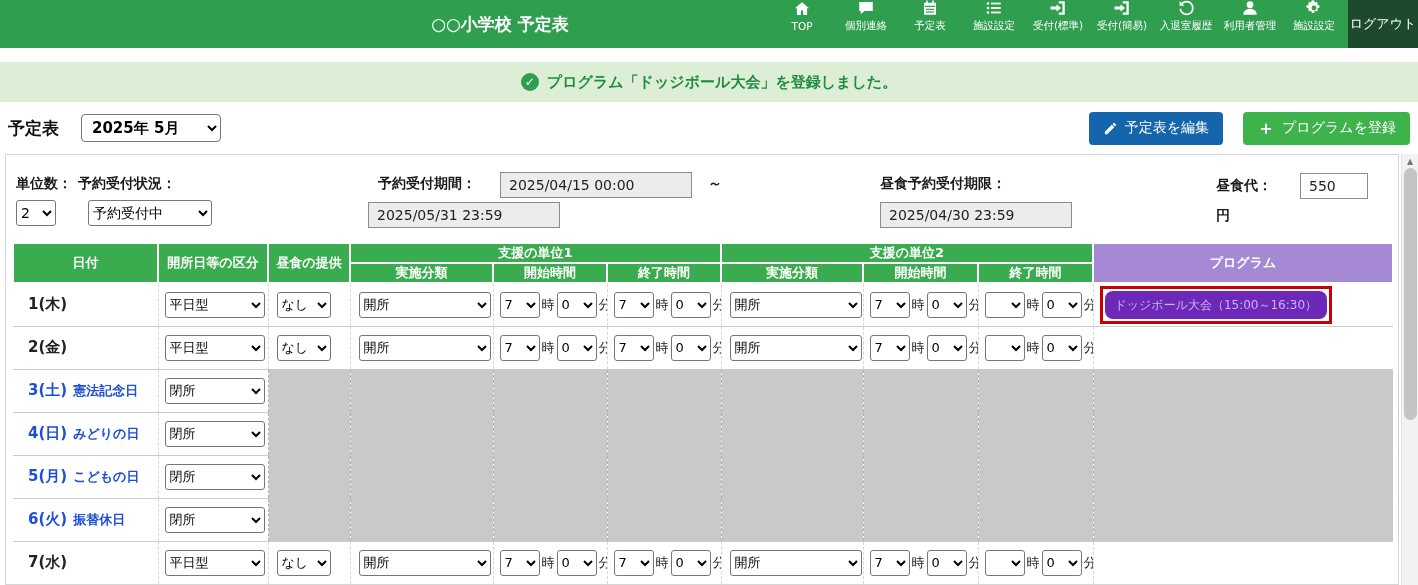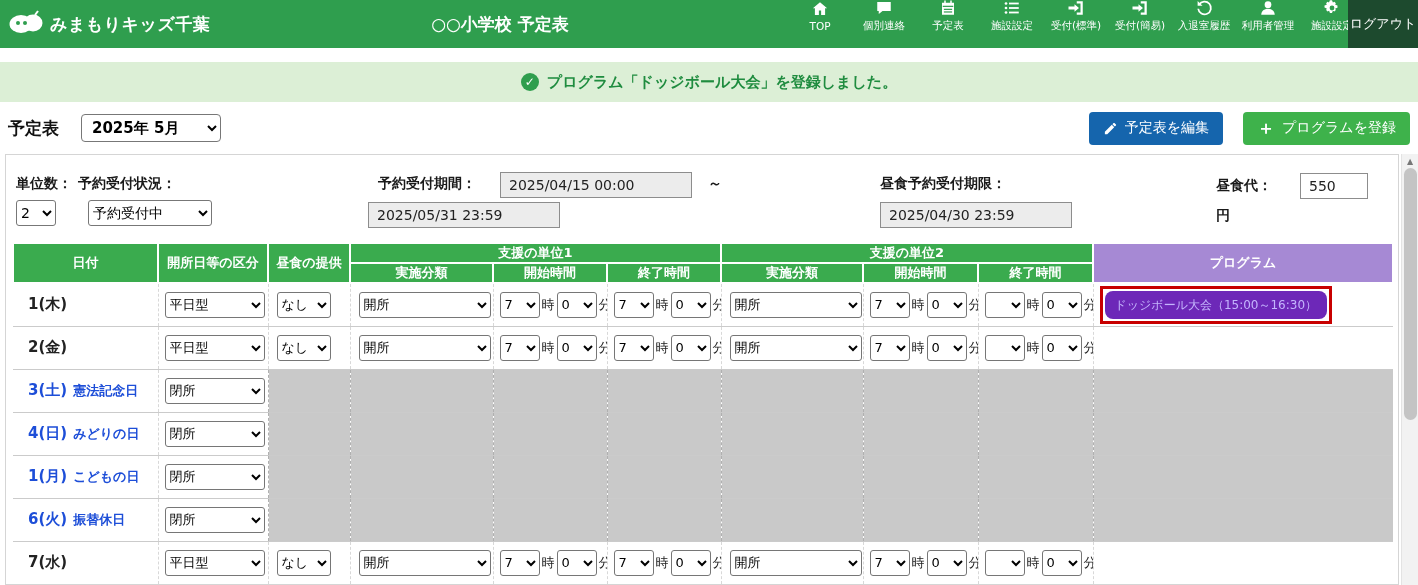--- a/index.html
+++ b/index.html
@@ -8,21 +8,21 @@
     font-family:"DejaVu Sans","Liberation Sans",sans-serif;
     background:#ffffff; color:#222; position:relative;
   }
 
   
   .header{position:relative;height:48px;background:#2f9e4e;color:#fff;}
   .logo{position:absolute;left:8px;top:0;height:48px;display:flex;align-items:center;gap:6px;}
   .logo-text{font-size:17px;font-weight:bold;letter-spacing:.5px;}
   .facility-title{position:absolute;left:340px;top:0;width:320px;height:48px;line-height:48px;
     text-align:center;font-size:17px;font-weight:bold;}
-  .nav{position:absolute;right:54px;top:0;height:32px;display:flex;justify-content:space-between;}
+  .nav{position:absolute;right:72px;top:0;height:32px;display:flex;justify-content:space-between;}
   .nav-item{width:64px;display:flex;flex-direction:column;align-items:center;justify-content:center;gap:2px;cursor:pointer;}
   .nav-icon, .nav-icon svg{width:18px;height:18px;display:block;}
   .nav-label{font-size:10.5px;white-space:nowrap;}
   .logout{position:absolute;right:0;top:0;width:70px;height:48px;background:#1d4a2e;
     display:flex;align-items:center;justify-content:center;font-size:13px;cursor:pointer;}
 
   
   .gap{height:14px;background:#fff;}
   .notice{height:40px;background:#dcefd6;display:flex;align-items:center;justify-content:center;
     gap:8px;color:#1f8c3f;font-weight:bold;font-size:15px;}
@@ -88,32 +88,20 @@
 
   
   .scrollbar{position:absolute;right:0;top:154px;bottom:0;width:17px;background:#f2f2f2;border-left:1px solid #e3e3e3;}
   .scroll-up{height:16px;text-align:center;font-size:8px;color:#777;line-height:16px;cursor:pointer;}
   .scroll-thumb{position:absolute;left:2px;top:14px;width:13px;height:252px;background:#c4c4c4;border-radius:7px;cursor:grab;}
 </style>
 </head>
 <body>
 
 <div class="header">
-  <div class="logo">
-    <span>
-      <svg width="36" height="26" viewBox="0 0 36 26">
-        <ellipse cx="13" cy="15" rx="11.5" ry="9" fill="#fff"></ellipse>
-        <ellipse cx="25" cy="14" rx="9.5" ry="8.5" fill="#fff"></ellipse>
-        <circle cx="10" cy="14" r="2" fill="#2f9e4e"></circle>
-        <circle cx="17" cy="14" r="2" fill="#2f9e4e"></circle>
-        <path d="M27 6 L30 2" stroke="#fff" stroke-width="2" fill="none"></path>
-      </svg>
-    </span>
-    <span class="logo-text">みまもりキッズ千葉</span>
-  </div>
   <div class="facility-title">○○小学校 予定表</div>
   <div class="nav">
       <div class="nav-item">
         <span class="nav-icon">
           <svg viewBox="0 0 24 24">
             <path fill="#fff" d="M12 3 2.5 11h2.7v9h5.3v-6h3v6h5.3v-9h2.7z"></path>
           </svg>
         </span>
         <span class="nav-label">TOP</span>
       </div>
@@ -327,21 +315,21 @@
           <td class="disabled-cell"></td>
           <td class="disabled-cell"></td>
           <td class="disabled-cell"></td>
           <td class="disabled-cell"></td>
           <td class="disabled-cell"></td>
           <td class="disabled-cell"></td>
           <td class="disabled-cell"></td>
           <td class="disabled-cell"></td>
         </tr>
         <tr class="row closed">
-          <td class="date-cell holiday"><span class="date-text">1(月)</span><span class="holiday-text">こどもの日</span></td>
+          <td class="date-cell holiday"><span class="date-text">5(月)</span><span class="holiday-text">こどもの日</span></td>
           <td class="daytype-cell"><select class="sel-daytype"><option>閉所</option></select></td>
           <td class="disabled-cell"></td>
           <td class="disabled-cell"></td>
           <td class="disabled-cell"></td>
           <td class="disabled-cell"></td>
           <td class="disabled-cell"></td>
           <td class="disabled-cell"></td>
           <td class="disabled-cell"></td>
           <td class="disabled-cell"></td>
         </tr>

